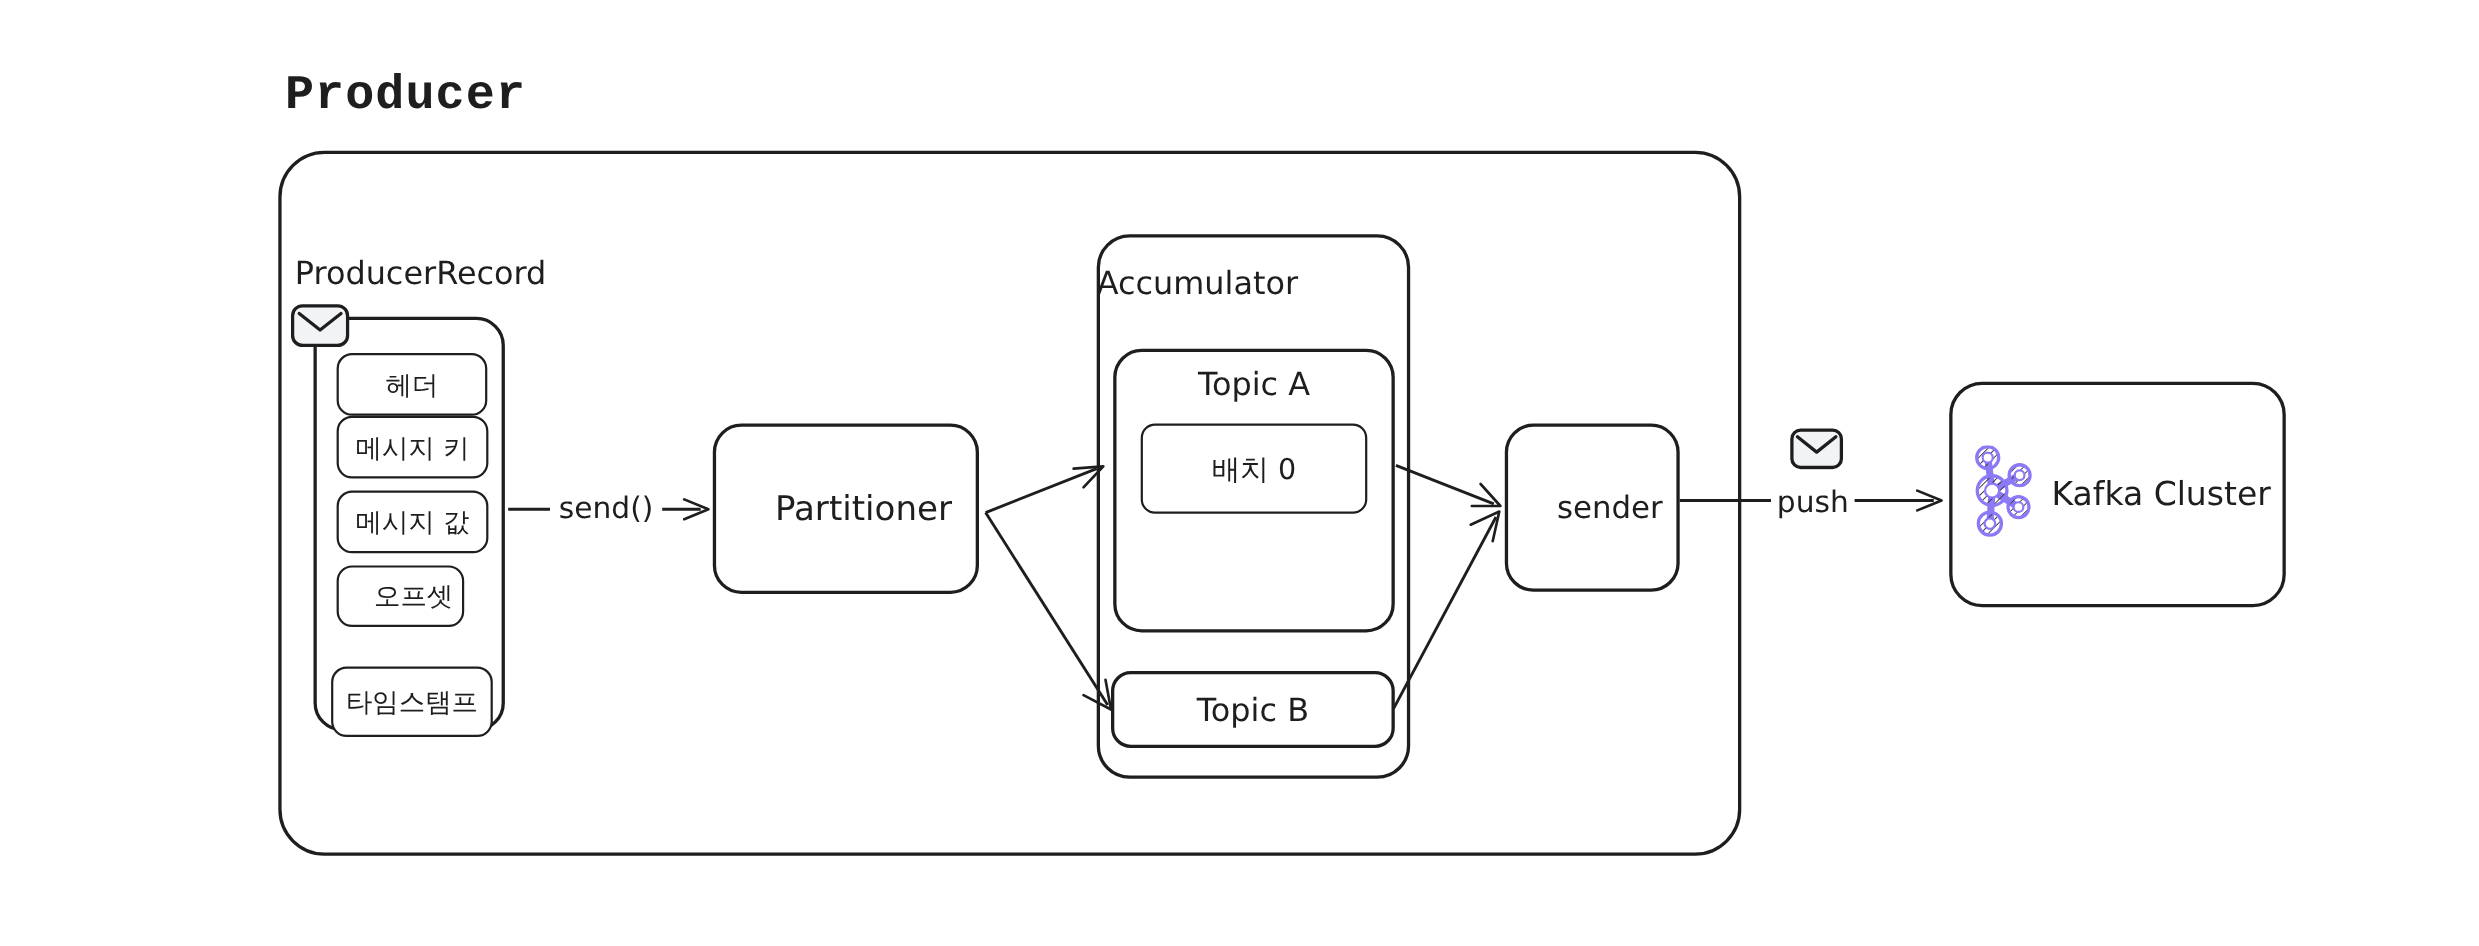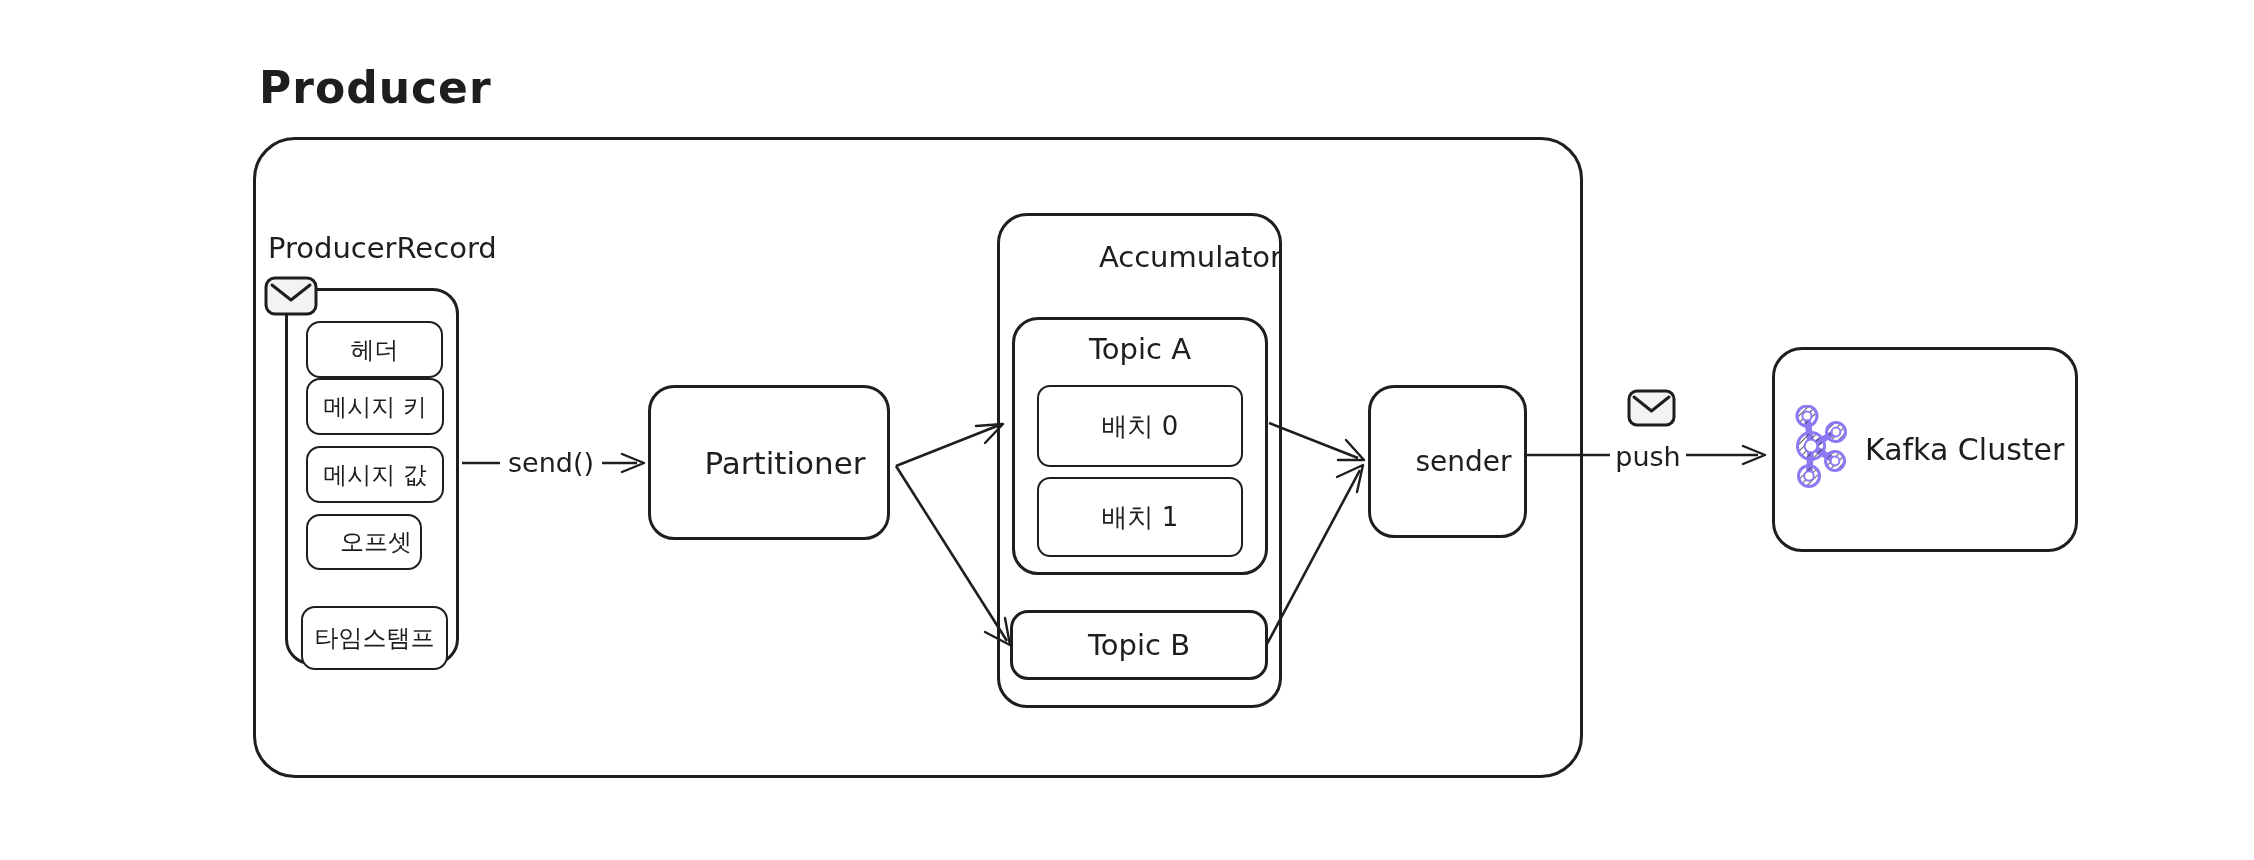--- a/index.html
+++ b/index.html
@@ -7,37 +7,37 @@
     --canvas-bg:#ffffff;
     --env-fill:#f1f3f5;
     --kafka:#8b79f5;
     --hatch:#3a3a3a;
   }
   *{margin:0;padding:0;box-sizing:border-box;}
   html,body{background:var(--canvas-bg);}
   body{font-family:"DejaVu Sans", sans-serif;color:var(--stroke);}
   .canvas{position:relative;width:2254px;height:860px;background:var(--canvas-bg);overflow:hidden;}
 
-  .title{position:absolute;left:259px;top:62px;font-size:44px;font-weight:700;letter-spacing:1px;}
+  .title{position:absolute;left:259px;top:62px;font-size:44px;font-weight:700;letter-spacing:1px;font-family:Liberation Mono, monospace;}
 
   .box{position:absolute;border:3px solid var(--stroke);border-radius:26px;background:transparent;}
   .box.fill{background:var(--canvas-bg);padding-left:32px;}
 
   .center-label{display:flex;align-items:center;justify-content:center;width:100%;height:100%;white-space:nowrap;}
 
   .producer-container{left:253px;top:137px;width:1330px;height:641px;border-radius:42px;}
 
   .pr-label{position:absolute;left:268px;top:231px;font-size:29px;white-space:nowrap;}
   .pr-container{left:285px;top:288px;width:174px;height:377px;border-radius:26px;}
   .field-box{position:absolute;border:2.5px solid var(--stroke);border-radius:14px;font-size:24px;background:var(--canvas-bg);}
 
   .partitioner{left:648px;top:385px;width:242px;height:155px;font-size:31px;}
 
   .accumulator{left:997px;top:213px;width:285px;height:495px;border-radius:30px;}
-  .acc-label{position:absolute;left:997px;top:240px;width:285px;text-align:right;font-size:29px;}
+  .acc-label{position:absolute;left:997px;top:240px;width:285px;text-align:left;font-size:29px;}
 
   .topic-a{left:1012px;top:317px;width:256px;height:258px;}
   .topic-a-label{position:absolute;left:1012px;top:332px;width:256px;text-align:center;font-size:29px;}
   .batch{position:absolute;left:1037px;width:206px;border:2.5px solid var(--stroke);border-radius:13px;font-size:26px;background:var(--canvas-bg);}
   .batch-0{top:385px;height:82px;}
   .batch-1{top:477px;height:80px;}
   .topic-b{left:1010px;top:610px;width:258px;height:70px;border-radius:18px;font-size:29px;}
 
   .sender{left:1368px;top:385px;width:159px;height:153px;font-size:28px;}
 
@@ -89,21 +89,20 @@
     <span class="center-label">Partitioner</span>
   </div>
 
   <div class="box accumulator"></div>
   <div class="acc-label">Accumulator</div>
 
   <div class="box topic-a"></div>
   <div class="topic-a-label">Topic A</div>
 
   <div class="batch batch-0 center-label">배치 0</div>
-  <div class="batch batch-1 center-label">배치 1</div>
 
   <div class="box topic-b">
     <span class="center-label">Topic B</span>
   </div>
 
   <div class="box fill sender">
     <span class="center-label">sender</span>
   </div>
 
   <div class="box kafka">

